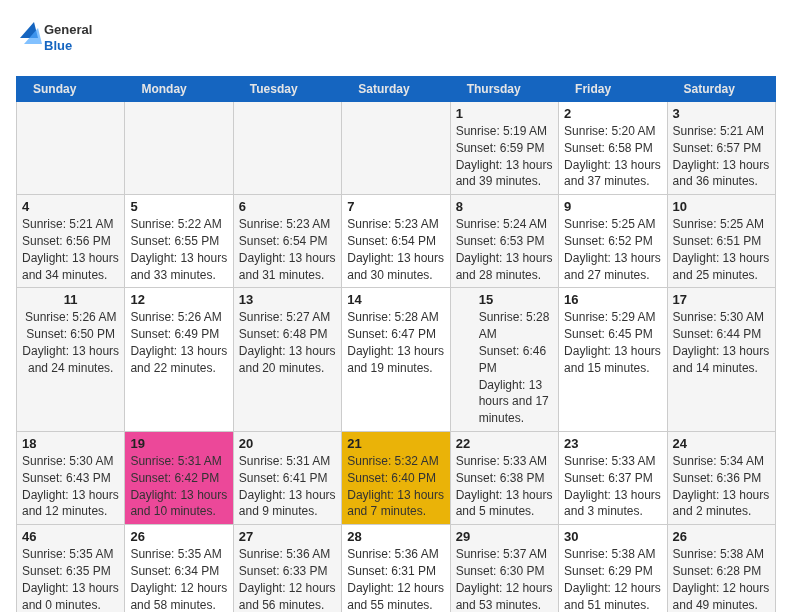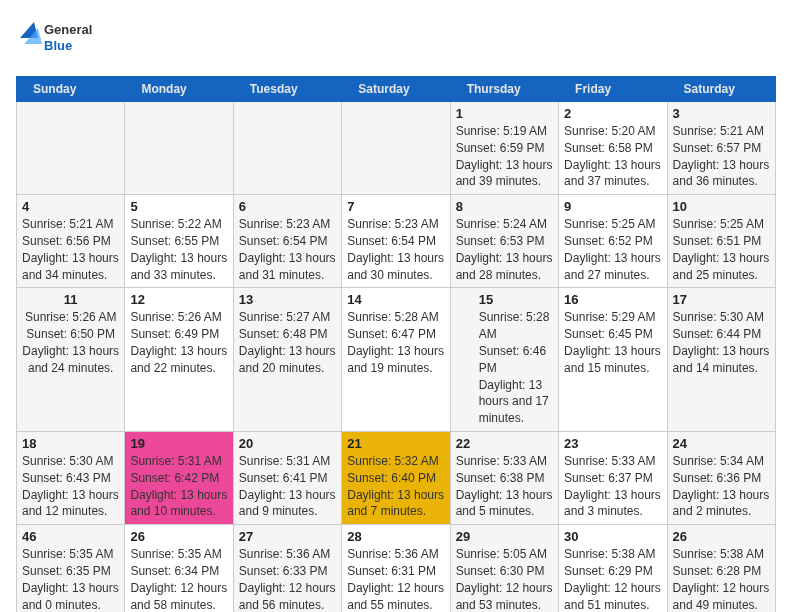--- a/index.html
+++ b/index.html
@@ -286,21 +286,21 @@
 Daylight: 12 hours and 56 minutes.</div>
         </td>
         <td style="background: rgb(255, 255, 255);">
           <span class="day-num">28</span>
           <div class="cell-content" style="white-space: pre-line;">Sunrise: 5:36 AM
 Sunset: 6:31 PM
 Daylight: 12 hours and 55 minutes.</div>
         </td>
         <td style="background: rgb(245, 245, 245);">
           <span class="day-num">29</span>
-          <div class="cell-content" style="white-space: pre-line;">Sunrise: 5:05 AM
+          <div class="cell-content" style="white-space: pre-line;">Sunrise: 5:37 AM
 Sunset: 6:30 PM
 Daylight: 12 hours and 53 minutes.</div>
         </td>
         <td style="background: rgb(255, 255, 255);">
           <span class="day-num">30</span>
           <div class="cell-content" style="white-space: pre-line;">Sunrise: 5:38 AM
 Sunset: 6:29 PM
 Daylight: 12 hours and 51 minutes.</div>
         </td>
         <td style="background: rgb(245, 245, 245);">

